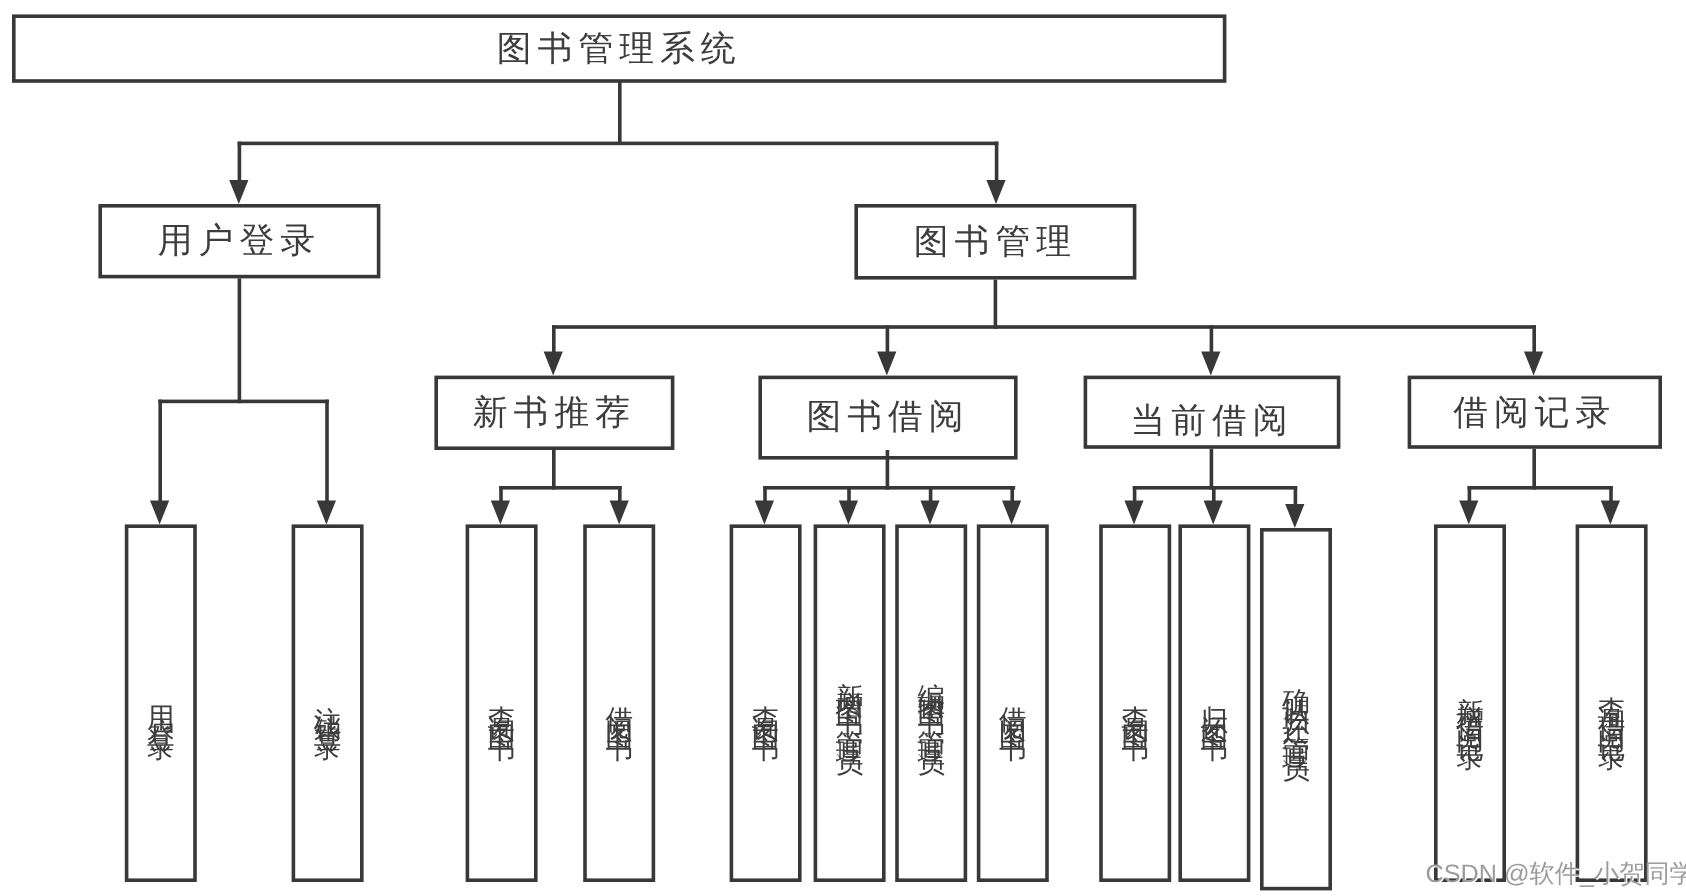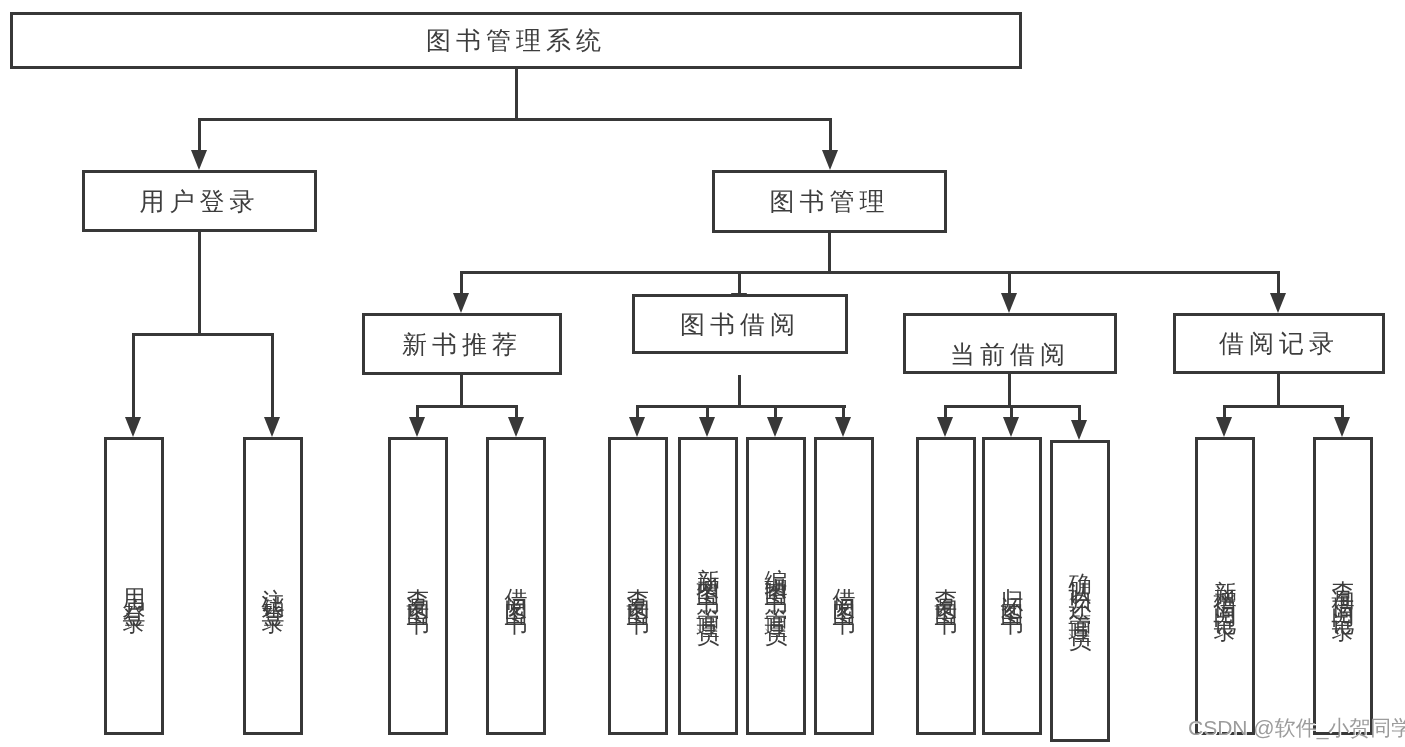--- a/index.html
+++ b/index.html
@@ -16,21 +16,21 @@
   }
   .box{
     position:absolute;
     border:3px solid var(--line);
     background:#fff;
     display:flex;align-items:center;justify-content:center;
     box-sizing:border-box;
     color:var(--txt);
   }
   .hlabel{
-    font-size:25px;
+    font-size:29px;
     letter-spacing:5px;
     white-space:nowrap;
     color:var(--txt);
   }
   .leaf .vlabel{
     writing-mode:vertical-rl;
     text-orientation:mixed;
     font-size:23px;
     letter-spacing:8px;
     line-height:1;
@@ -92,21 +92,21 @@
   <div class="line v" style="left:738px;top:271px;height:26px;"></div>
   <div class="arrow" style="left:731px;top:293px;"></div>
   <div class="line v" style="left:1008px;top:271px;height:26px;"></div>
   <div class="arrow" style="left:1001px;top:293px;"></div>
   <div class="line v" style="left:1277px;top:271px;height:26px;"></div>
   <div class="arrow" style="left:1270px;top:293px;"></div>
 
   <div class="box" style="left:362px;top:313px;width:200px;height:62px;">
     <span class="hlabel">新书推荐</span>
   </div>
-  <div class="box" style="left:632px;top:294px;width:216px;height:60px;">
+  <div class="box" style="left:632px;top:313px;width:216px;height:70px;">
     <span class="hlabel">图书借阅</span>
   </div>
   <div class="box" style="left:903px;top:313px;width:214px;height:61px;align-items:flex-end;">
     <span class="hlabel">当前借阅</span>
   </div>
   <div class="box" style="left:1173px;top:313px;width:212px;height:61px;">
     <span class="hlabel">借阅记录</span>
   </div>
 
   <div class="line v" style="left:460px;top:374px;height:34px;"></div>

